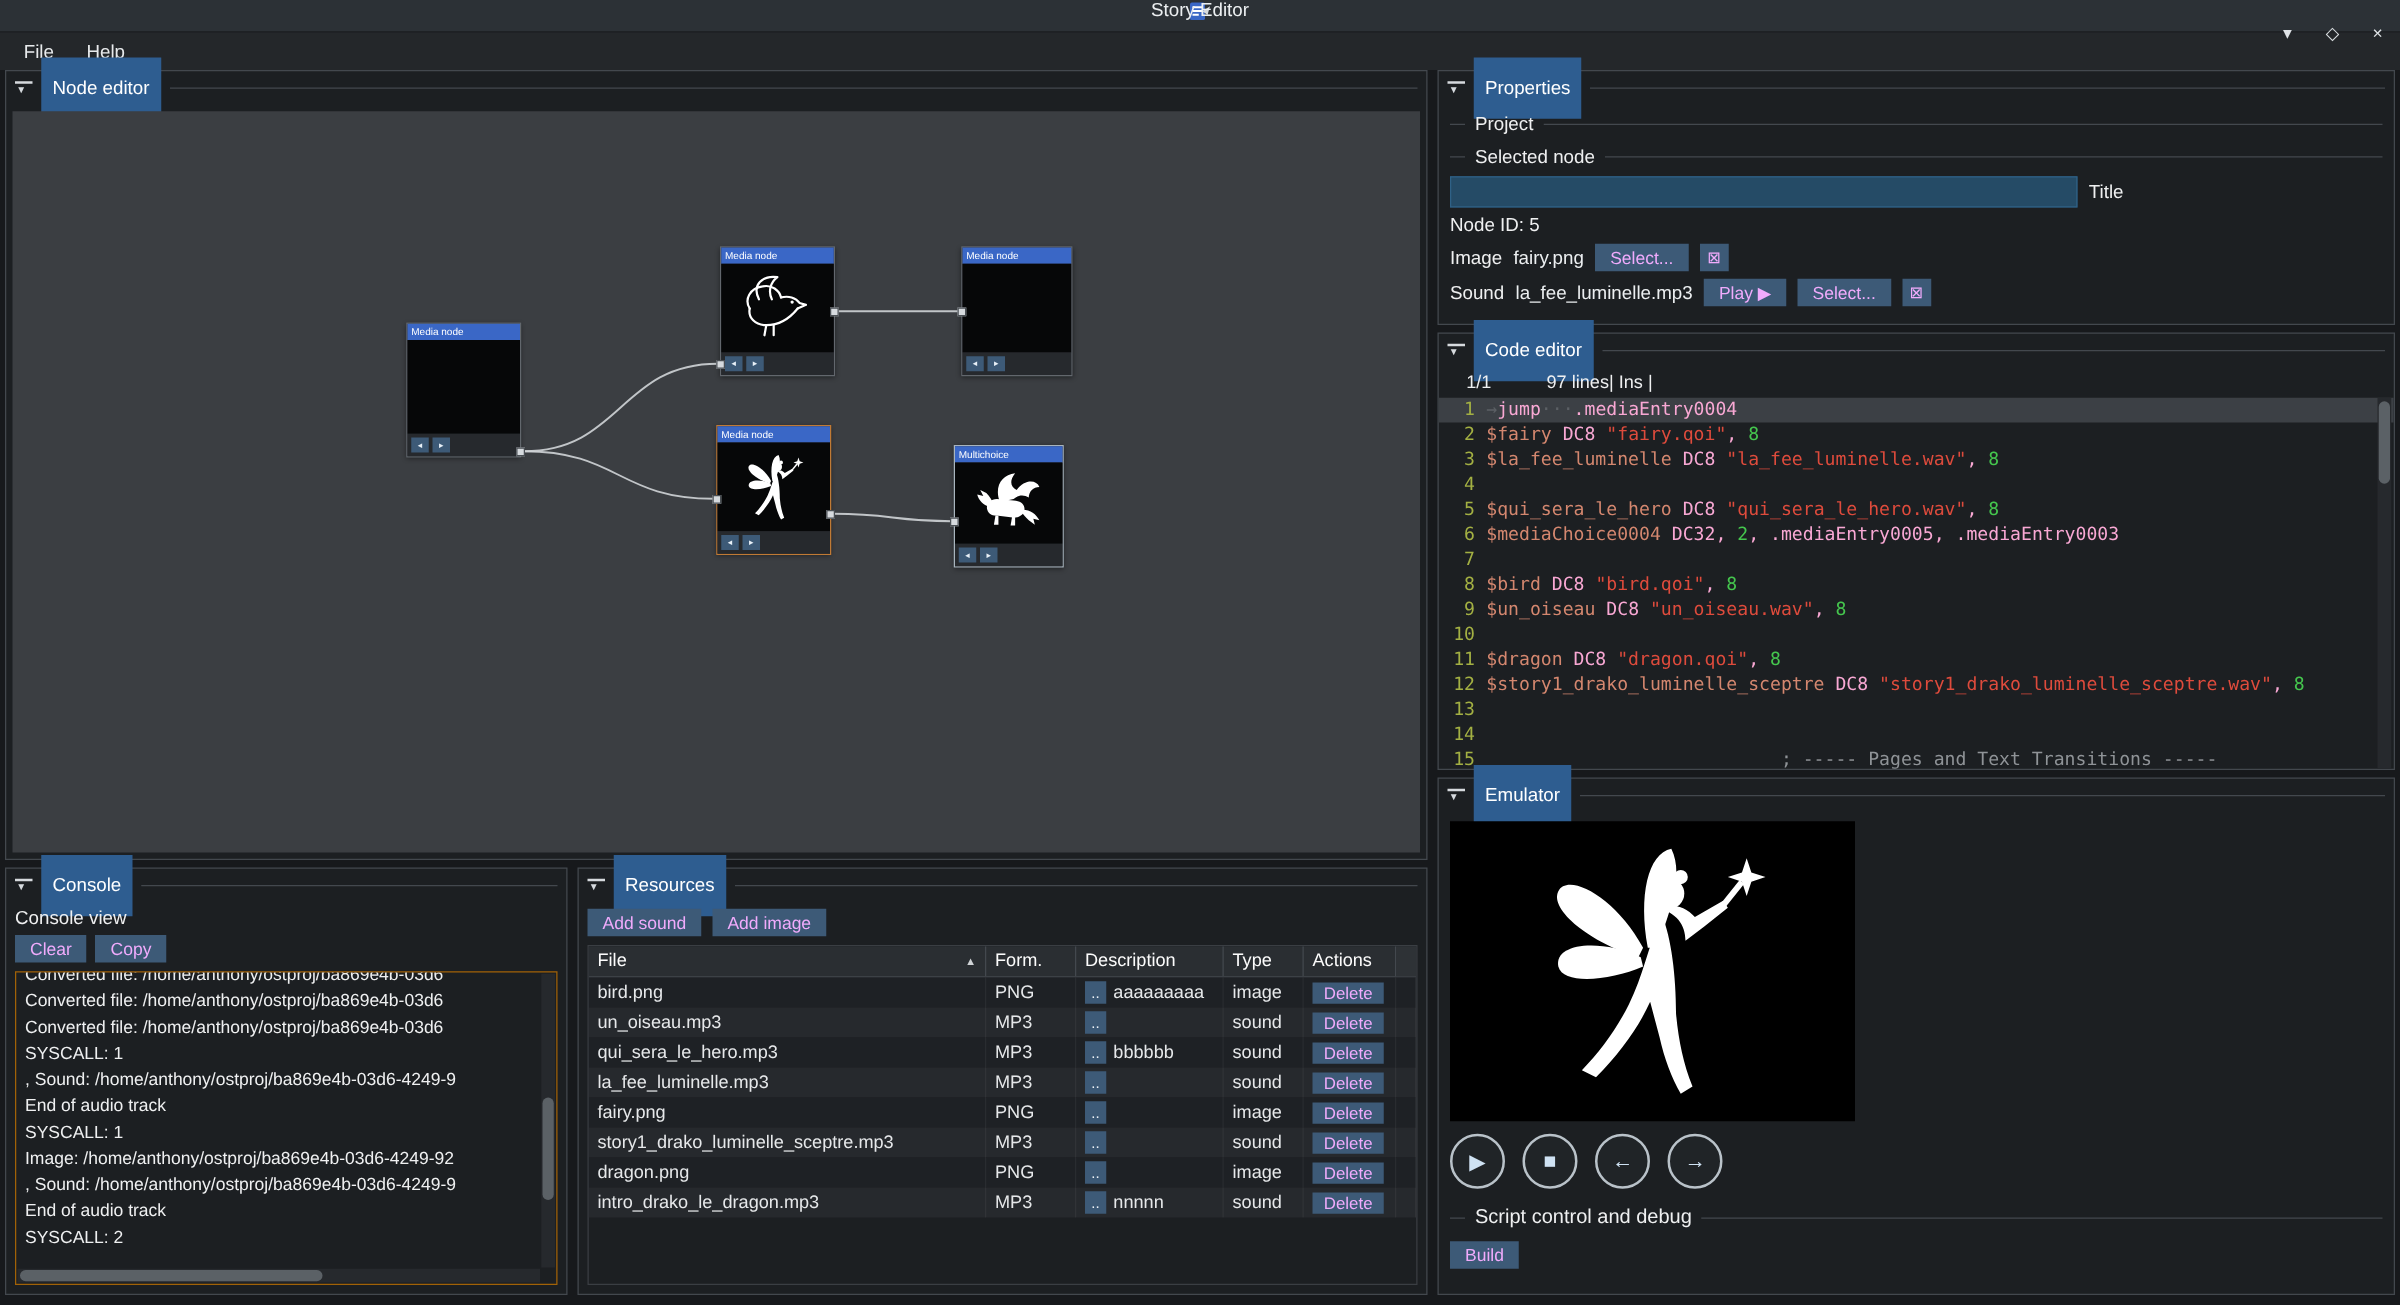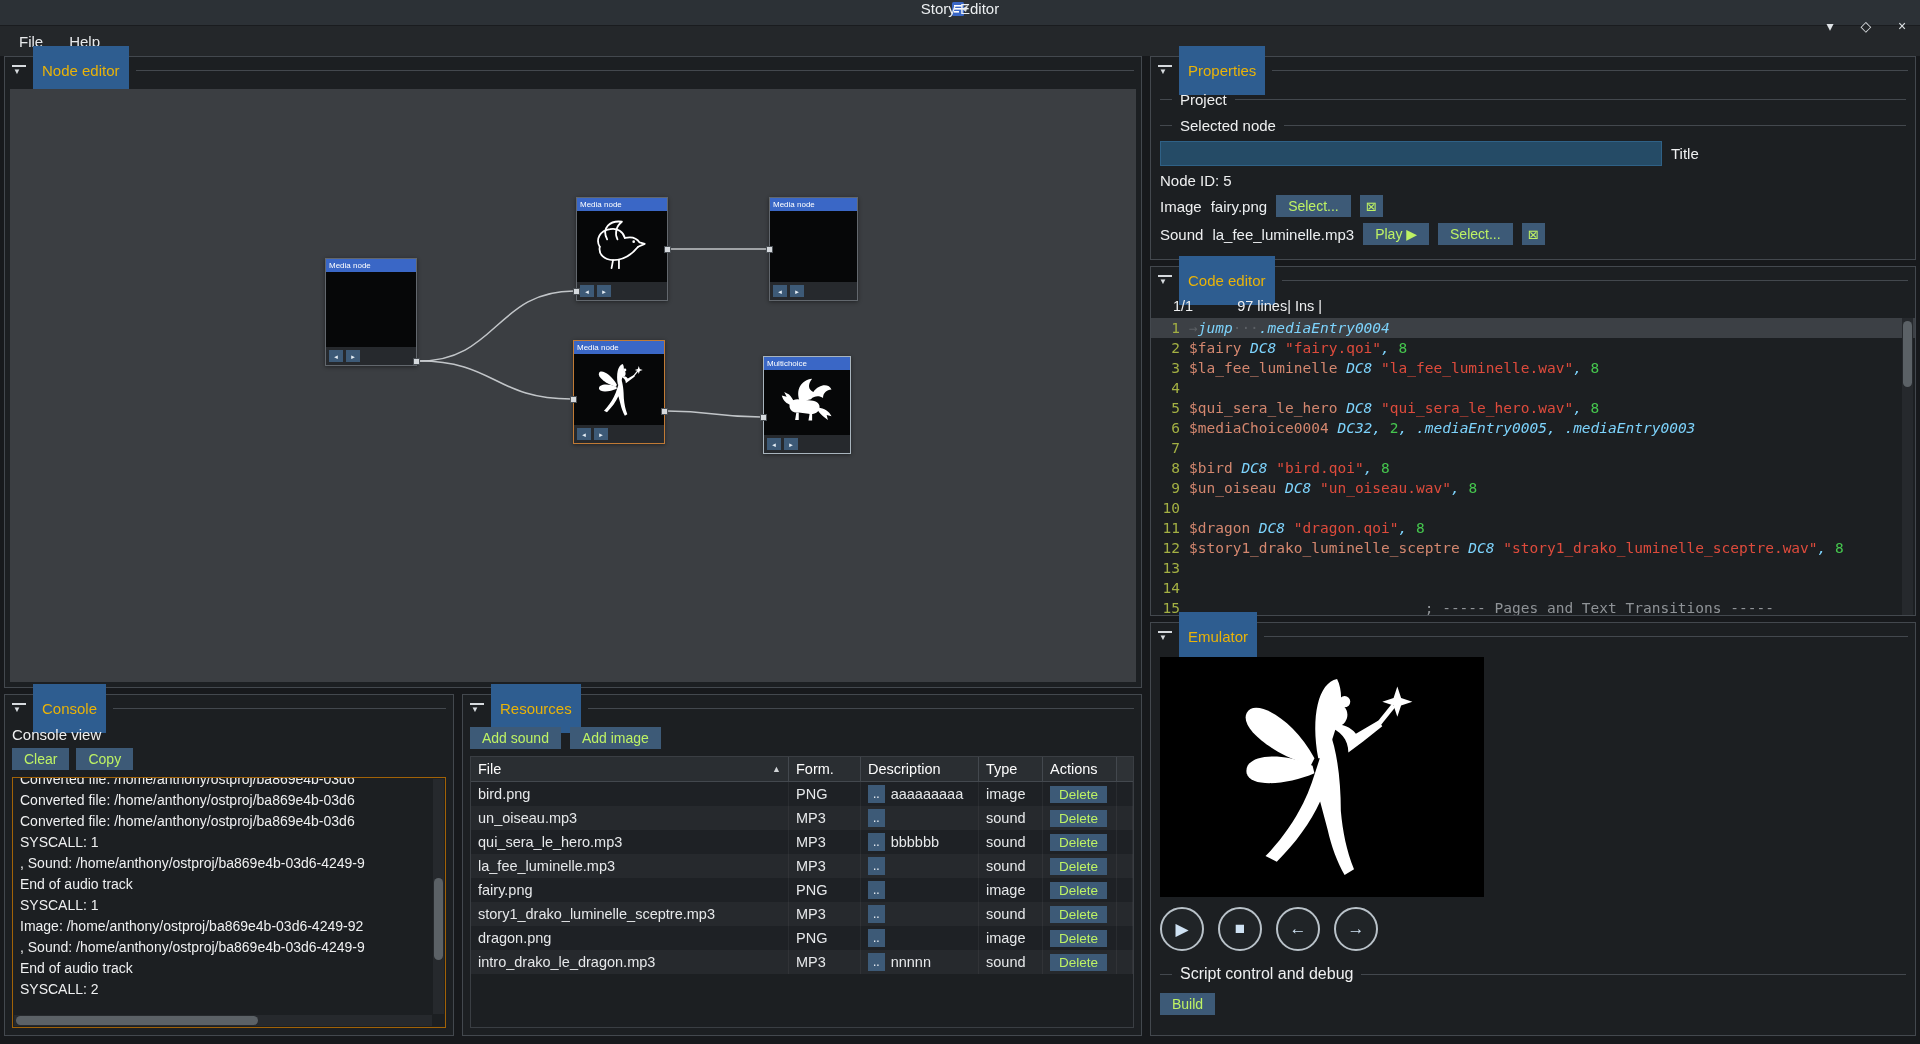--- a/index.html
+++ b/index.html
@@ -22,42 +22,42 @@
   
   .main { display:flex; padding:0 4px 4px 4px; gap:8px; height:984px; }
   .left-col { width:1138px; flex:none; display:flex; flex-direction:column; gap:6px; }
   .right-col { flex:1; display:flex; flex-direction:column; gap:6px; }
   .bottom-row { flex:1; display:flex; gap:8px; }
 
   .panel { background:#1c1f22; border:1px solid #43484e; display:flex; flex-direction:column; }
   .panel-header { height:27px; flex:none; display:flex; align-items:center; gap:7px; padding:0 7px; }
   .collapse-icon { width:14px; height:12px; border-top:2px solid #d6dade; position:relative; flex:none; }
   .collapse-icon::after { content:"▼"; position:absolute; left:1px; top:0px; font-size:8px; color:#d6dade; }
-  .panel-title { background:#2e5d90; color:#eab308; font-size:15px; padding:16px 9px; white-space:nowrap;text-align:right; }
+  .panel-title { background:#2e5d90; color:#ffffff; font-size:15px; padding:16px 9px; white-space:nowrap;text-align:right; }
   .header-line { flex:1; height:1px; background:#43484e; }
 
   
   .node-editor-panel { height:632px; flex:none; }
   .node-canvas { margin:5px; background:#3b3e42; position:relative; flex:1; overflow:hidden; }
   .edges { position:absolute; inset:0; width:100%; height:100%; }
   .edge { stroke:#d0d4d7; stroke-width:1.5; fill:none; opacity:.9; }
   .gnode { position:absolute; background:#26292d; border:1px solid #62676d;
     display:flex; flex-direction:column; box-shadow:0 1px 4px rgba(0,0,0,.45); }
   .gnode-header { height:13px; flex:none; background:#3a67c6; color:#fff; font-size:8px;
     line-height:13px; padding:0 3px; white-space:nowrap; overflow:hidden; }
   .gnode-body { flex:1; background:#060708; display:flex; align-items:center; justify-content:center; overflow:hidden; }
   .art { width:82%; height:84%; }
   .gnode-footer { height:18px; flex:none; background:#26292d; display:flex; align-items:center; gap:3px; padding:0 3px; }
   .nbtn { width:14px; height:12px; background:#3d5a77; border:none; color:#e9f1f8;
     font-size:7px; line-height:11px; padding:0; }
   .port { position:absolute; width:7px; height:7px; background:#d6dade; border:1px solid #4a4f54; }
   .port.left { left:-4px; } .port.right { right:-4px; }
 
   
-  .btn { background:#3d5a77; color:#bef264; border:none; font-family:inherit;
+  .btn { background:#3d5a77; color:#f0abfc; border:none; font-family:inherit;
     font-size:14px; padding:3px 12px; white-space:nowrap; }
   .icon-btn { width:23px; height:22px; padding:0; font-size:13px;
     font-family:"DejaVu Sans", sans-serif; }
 
   
   .console-panel { width:450px; flex:none; }
   .console-body { flex:1; display:flex; flex-direction:column; padding:3px 7px 7px 7px; overflow:hidden; }
   .console-view-label { font-size:15px; margin:1px 0 5px 0; }
   .console-buttons { display:flex; gap:7px; margin-bottom:7px; }
   .console-log { flex:1; border:1px solid #a16207; position:relative; overflow:hidden;
@@ -105,21 +105,21 @@
   .code-status { display:flex; align-items:center; height:24px; padding:0 10px 0 22px; font-size:14.5px; flex:none; }
   .code-status span:nth-child(1) { margin-right:44px; }
   .code-status span:nth-child(2) { }
   .code-area { position:relative; flex:1; overflow:hidden;
     font-family:"DejaVu Sans Mono", monospace; font-size:14.5px; }
   .code-row { display:flex; height:20px; line-height:20px; white-space:pre; }
   .code-row.current { background:#3c4045; }
   .ln { width:38px; flex:none; text-align:right; padding-right:9px; color:#a3b043; }
   .code-text { white-space:pre; }
   .tk-sym { color:#d4876f; } .tk-str { color:#de4b3c; } .tk-num { color:#45c64e; }
-  .tk-pl { color:#7dd3fc;font-style:italic; } .tk-dim { color:#8f9397; } .tk-ws { color:#5c6065; }
+  .tk-pl { color:#f9a8d4; } .tk-dim { color:#8f9397; } .tk-ws { color:#5c6065; }
   .code-scrollbar { position:absolute; right:2px; top:0; bottom:0; width:11px; background:#26292d; }
   .code-thumb { position:absolute; left:1px; right:1px; top:3px; height:66px; background:#5b6166; border-radius:5px; }
 
   
   .emulator-panel { flex:1; }
   .emu-body { flex:1; display:flex; flex-direction:column; padding:7px 9px; overflow:hidden; }
   .emu-screen { width:324px; height:240px; flex:none; background:#000;
     display:flex; align-items:center; justify-content:center; }
   .emu-art { width:200px; height:226px; }
   .emu-controls { display:flex; gap:14px; margin-top:10px; }

